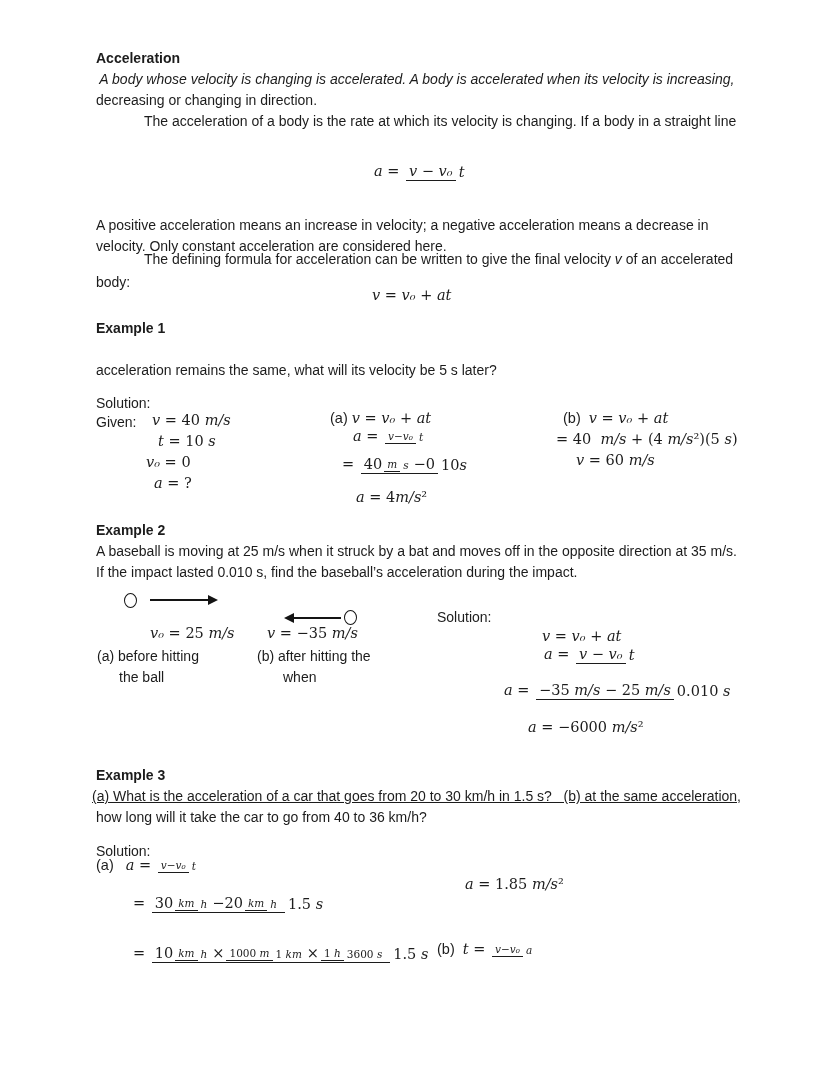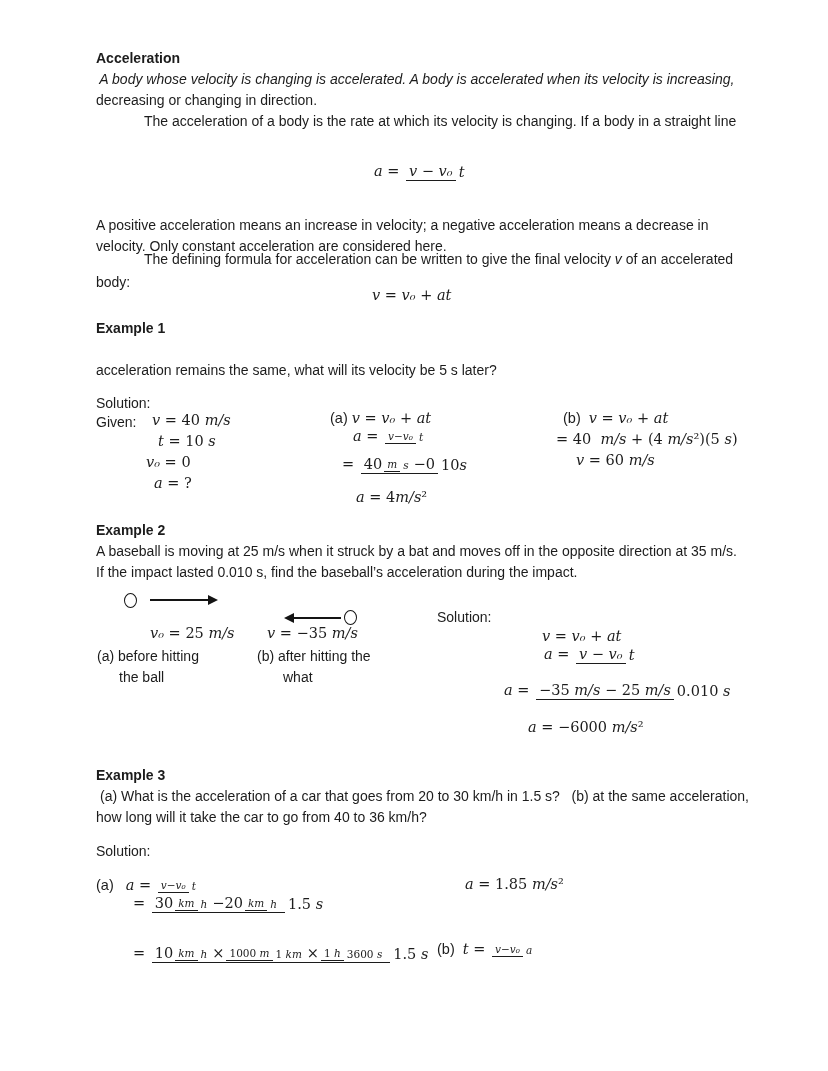--- a/index.html
+++ b/index.html
@@ -71,32 +71,32 @@
 
   <span class="ahl" style="left:284px; top:613px;"></span>
   <span class="aline" style="left:293px; top:617px; width:48px;"></span>
   <span class="ball" style="left:344px; top:610px;"></span>
 
   <div class="mline" style="left:150px; top:625px;"><span class="mi">v₀</span> = 25 <span class="mi">m/s</span></div>
   <div class="tline" style="left:97px; top:646px;">(a) before hitting</div>
   <div class="tline" style="left:119px; top:667px;">the ball</div>
   <div class="mline" style="left:267px; top:625px;"><span class="mi">v</span> = −35 <span class="mi">m/s</span></div>
   <div class="tline" style="left:257px; top:646px;">(b) after hitting the</div>
-  <div class="tline" style="left:283px; top:667px;">what</div>
+  <div class="tline" style="left:283px; top:667px;">when</div>
 
   <div class="tline" style="left:437px; top:607px;">Solution:</div>
   <div class="mline" style="left:542px; top:628px;"><span class="mi">v</span> = <span class="mi">v₀</span> + <span class="mi">at</span></div>
   <div class="mline" style="left:544px; top:646px;"><span class="mi">a</span> = <span class="frac"><span class="num"><span class="mi">v</span> − <span class="mi">v₀</span></span><span class="den"><span class="mi">t</span></span></span></div>
   <div class="mline" style="left:504px; top:682px;"><span class="mi">a</span> = <span class="frac"><span class="num">−35 <span class="mi">m/s</span> − 25 <span class="mi">m/s</span></span><span class="den">0.010 <span class="mi">s</span></span></span></div>
   <div class="mline" style="left:528px; top:719px;"><span class="mi">a</span> = −6000 <span class="mi">m/s</span>²</div>
 
   <div class="tline bold" style="left:96px; top:765px;">Example 3</div>
-  <div class="tline" style="left:100px; top:786px;">(a) What is the acceleration of a car that goes from 20 to 30 km/h in 1.5 s?   (b) at the same acceleration,</div>
+  <div class="tline" style="left:92px; top:786px;text-decoration:underline;">(a) What is the acceleration of a car that goes from 20 to 30 km/h in 1.5 s?   (b) at the same acceleration,</div>
   <div class="tline" style="left:96px; top:807px;">how long will it take the car to go from 40 to 36 km/h?</div>
   <div class="tline" style="left:96px; top:841px;">Solution:</div>
 
-  <div class="mline" style="left:96px; top:857px;margin-top:20px;"><span class="tx">(a)   </span><span class="mi">a</span> = <span class="frac sm"><span class="num"><span class="mi">v</span>−<span class="mi">v₀</span></span><span class="den"><span class="mi">t</span></span></span></div>
+  <div class="mline" style="left:96px; top:857px;"><span class="tx">(a)   </span><span class="mi">a</span> = <span class="frac sm"><span class="num"><span class="mi">v</span>−<span class="mi">v₀</span></span><span class="den"><span class="mi">t</span></span></span></div>
   <div class="mline" style="left:133px; top:895px;">= <span class="frac"><span class="num">30<span class="frac sm"><span class="num"><span class="mi">km</span></span><span class="den"><span class="mi">h</span></span></span>−20<span class="frac sm"><span class="num"><span class="mi">km</span></span><span class="den"><span class="mi">h</span></span></span></span><span class="den">1.5 <span class="mi">s</span></span></span></div>
   <div class="mline" style="left:133px; top:945px;">= <span class="frac"><span class="num">10<span class="frac sm"><span class="num"><span class="mi">km</span></span><span class="den"><span class="mi">h</span></span></span>×<span class="frac sm"><span class="num">1000 <span class="mi">m</span></span><span class="den">1 <span class="mi">km</span></span></span>×<span class="frac sm"><span class="num">1 <span class="mi">h</span></span><span class="den">3600 <span class="mi">s</span></span></span></span><span class="den">1.5 <span class="mi">s</span></span></span></div>
   <div class="mline" style="left:465px; top:876px;"><span class="mi">a</span> = 1.85 <span class="mi">m/s</span>²</div>
   <div class="mline" style="left:437px; top:941px;"><span class="tx">(b)  </span><span class="mi">t</span> = <span class="frac sm"><span class="num"><span class="mi">v</span>−<span class="mi">v₀</span></span><span class="den"><span class="mi">a</span></span></span></div>
 
 </div>
 
 </body></html>

